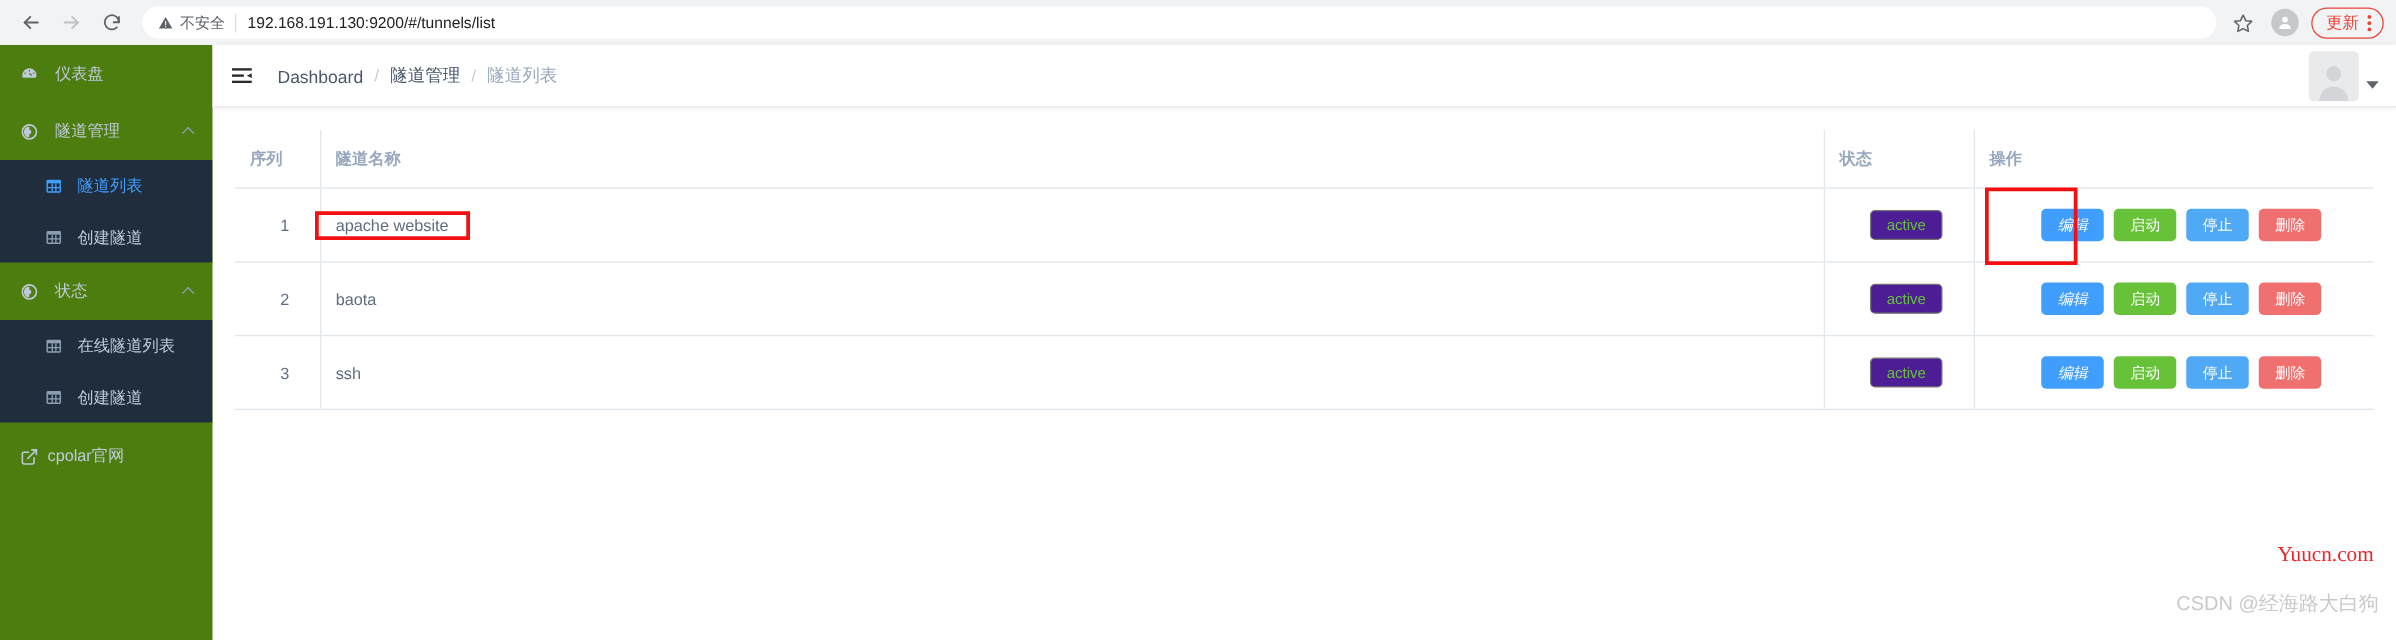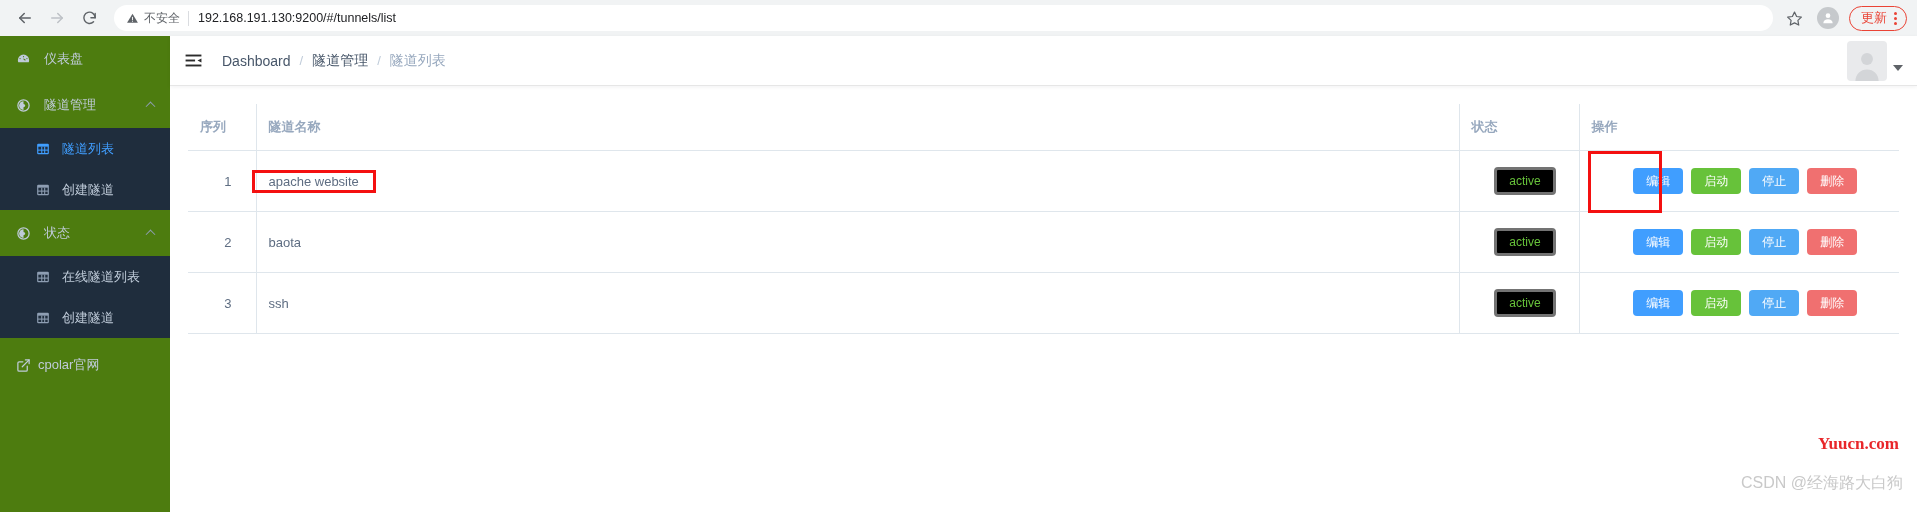--- a/index.html
+++ b/index.html
@@ -212,58 +212,58 @@
 
   .name-cell { display: inline-block; position: relative; }
   .name-cell.annotated {
     outline: 3px solid #f41010;
     padding: 1px 14px;
     margin: -7px -14px;
   }
 
   .badge {
     display: inline-block;
-    background: #000000;
-    border: 3px solid #737373;
+    background: #4c1d95;
+    border: 1px solid #737373;
     color: #67c23a;
     font-size: 12px;
     border-radius: 4px;
     padding: 5px 12px;
     line-height: 1;
   }
 
   .ops { display: flex; align-items: center; justify-content: center; gap: 8px; position: relative; }
   .btn {
     font-size: 12px;
     color: #ffffff;
     border: none;
     border-radius: 4px;
     padding: 7px 13px;
     line-height: 1;
     cursor: pointer;
     font-family: inherit;
     white-space: nowrap;
   }
-  .btn.edit { background: #409eff; }
+  .btn.edit { background: #409eff; font-style: italic; }
   .btn.start { background: #67c23a; }
   .btn.stop { background: #50a9f5; }
   .btn.del { background: #f07070; }
   .btn-annot {
     position: absolute;
     outline: 3px solid #f41010;
     pointer-events: none;
   }
 
   
   .wm-yuucn {
     position: absolute;
     right: 18px; bottom: 58px;
     color: #e8262a;
     font-family: "Liberation Serif", "DejaVu Serif", serif;
-    font-weight: bold;
+    font-weight: normal;
     font-size: 17px;
   }
   .wm-csdn {
     position: absolute;
     right: 14px; bottom: 18px;
     color: #c9c9c9;
     font-size: 16px;
     white-space: nowrap;
   }
 </style>

